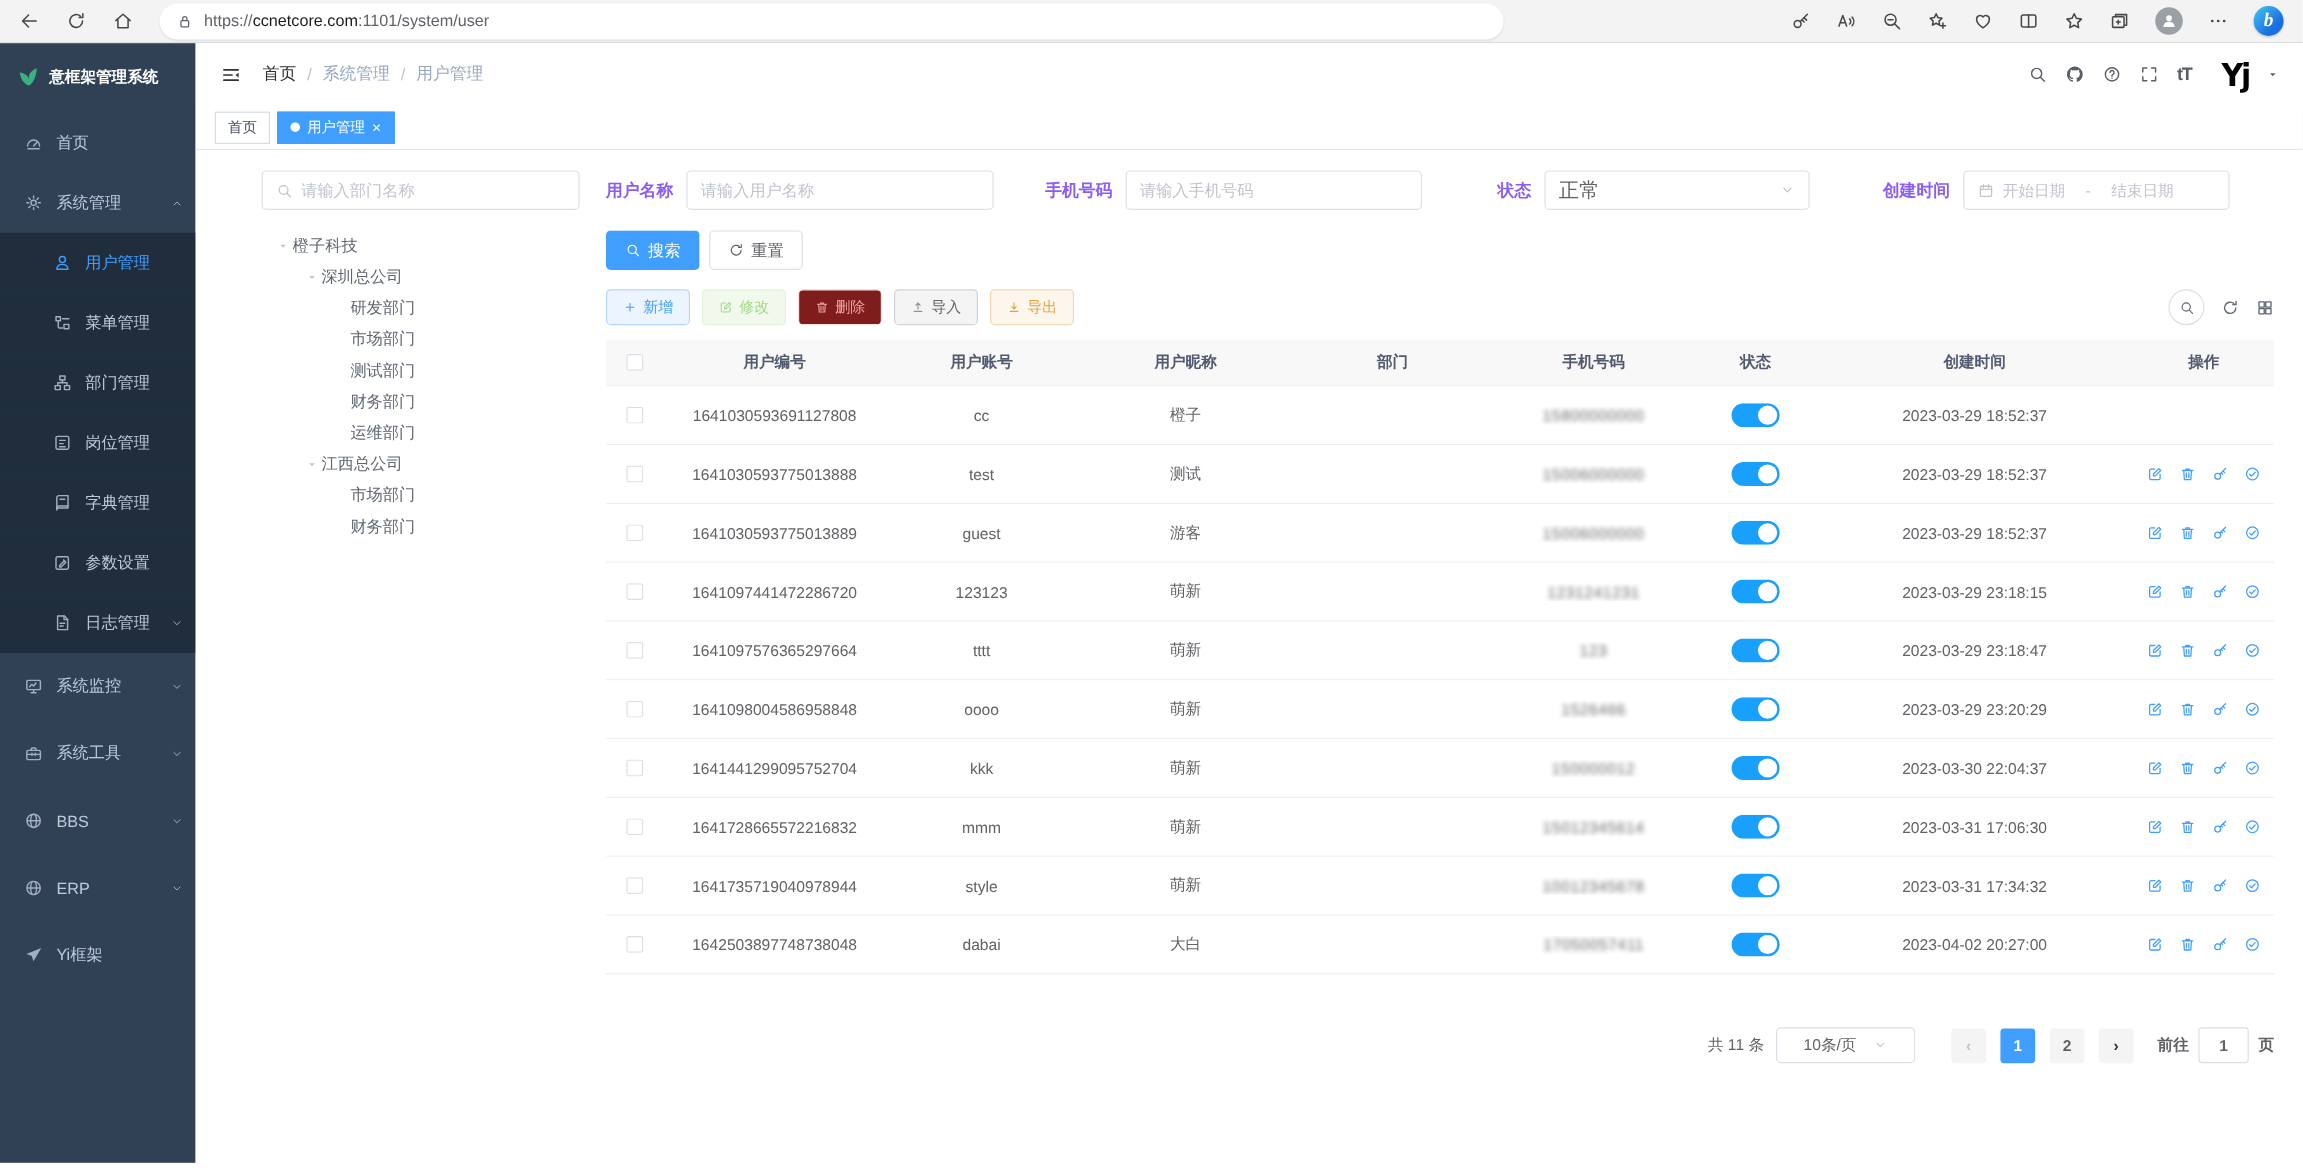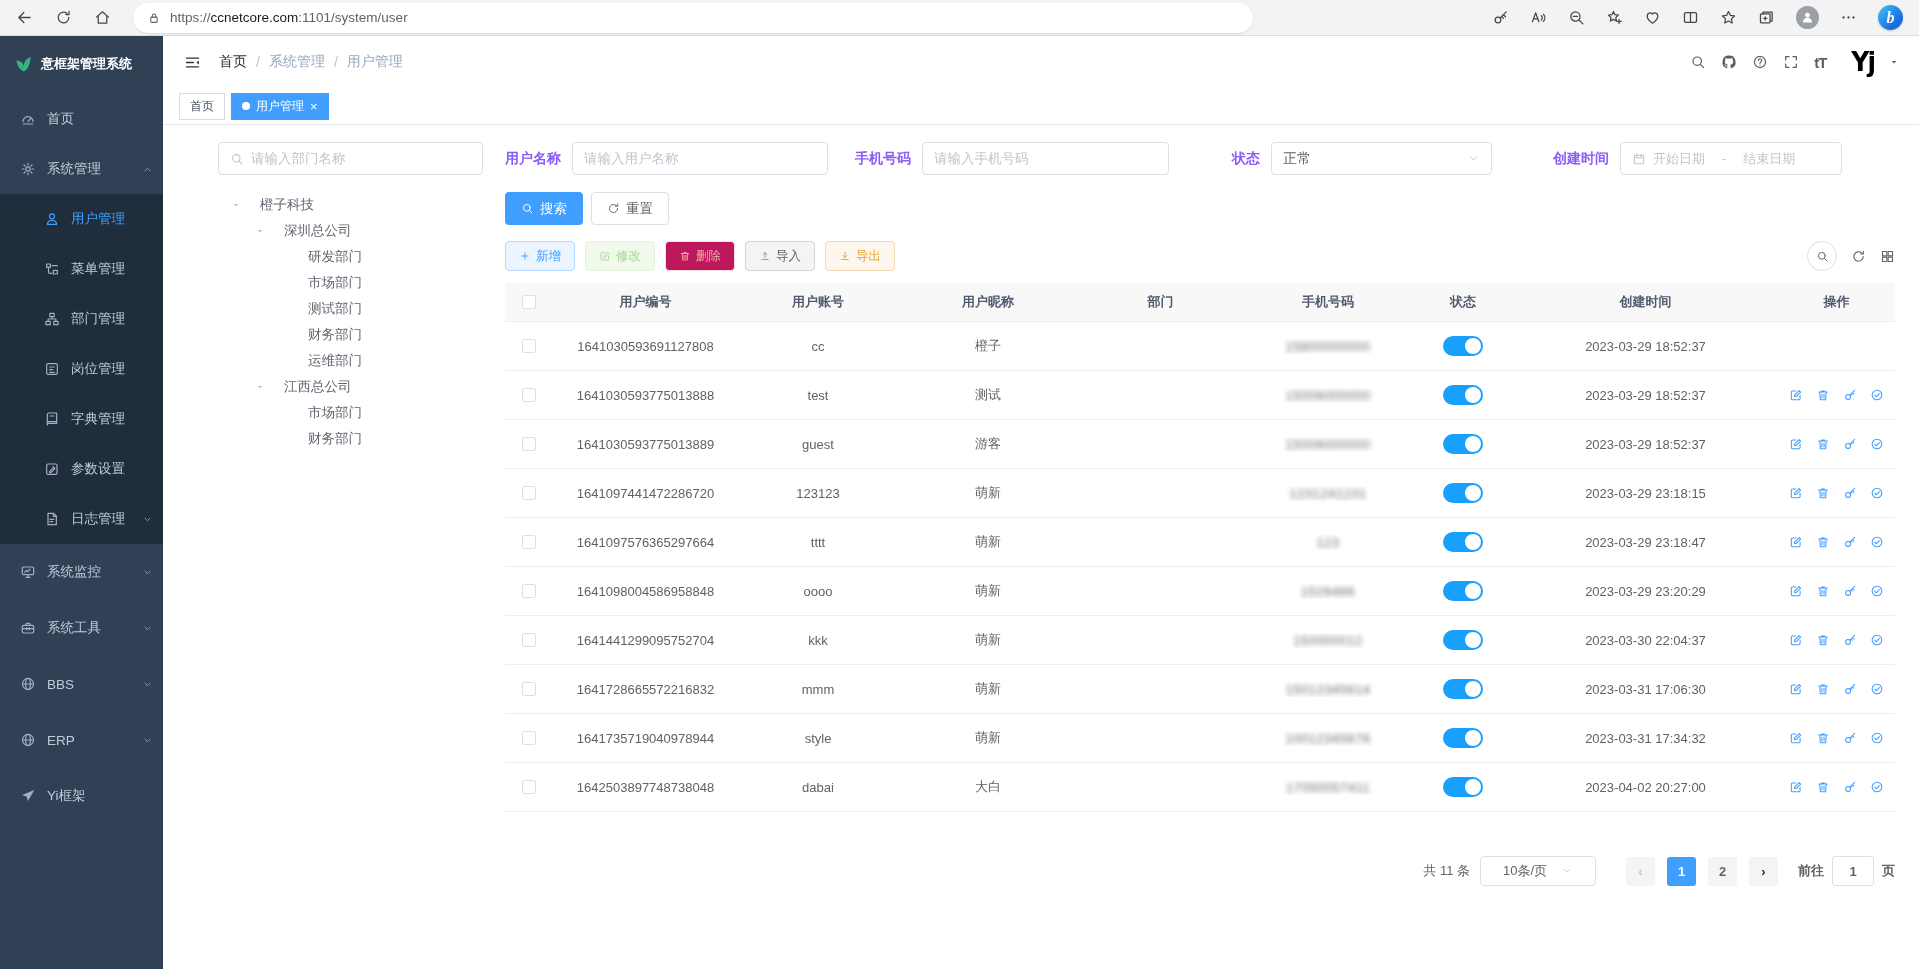--- a/index.html
+++ b/index.html
@@ -75,50 +75,50 @@
 
   
   .filter-row{ display:flex; align-items:center; margin-bottom:17px; }
   .inp{ height:33px; border:1px solid #dcdfe6; border-radius:4px; background:#fff;
         display:flex; align-items:center; padding:0 11px; gap:7px; }
   .inp input{ border:none; outline:none; width:100%; font:inherit; font-size:13.5px; color:#606266; background:transparent; }
   .inp input::placeholder{ color:#c0c4cc; }
   .inp .iic{ color:#c0c4cc; font-size:14px; }
   .dept-inp{ width:265px; margin-right:22px; }
   .flabel{ font-size:14px; font-weight:700; color:#8b5cf6; white-space:nowrap; margin-right:11px; }
-  .w-name{ width:256px; margin-right:27px; }
+  .w-name{ width:256px; margin-right:43px; }
   .w-phone{ width:247px; margin-right:63px; }
   .sel{ width:221px; margin-right:61px; cursor:pointer; }
-  .sel .val{ flex:1; font-size:14px; color:#606266; }
+  .sel .val{ flex:1; font-size:17px; color:#606266; }
   .sel .chv{ color:#c0c4cc; font-size:13px; }
   .daterange{ width:222px; cursor:pointer; }
   .daterange .ph{ color:#c0c4cc; font-size:13px; white-space:nowrap; }
   .daterange .mid{ color:#c0c4cc; font-size:13px; margin:0 10px; }
 
   
   .body-row{ display:flex; }
   .tree-col{ width:265px; flex:0 0 265px; margin-right:22px; }
-  .tnode{ height:26px; display:flex; align-items:center; font-size:13.5px; color:#5f6670; cursor:pointer; white-space:nowrap;gap:16px; }
+  .tnode{ height:26px; display:flex; align-items:center; font-size:13.5px; color:#5f6670; cursor:pointer; white-space:nowrap; }
   .tcaret{ width:16px; font-size:10px; color:#c0c4cc; flex:0 0 16px; }
 
   .table-col{ flex:1; min-width:0; }
   .btn-row{ display:flex; gap:8px; margin-bottom:16px; }
   .btn{ height:33px; padding:0 15px; border-radius:4px; font-size:13.5px; display:flex;
         align-items:center; gap:6px; cursor:pointer; border:1px solid transparent; }
   .btn-primary{ background:#409eff; color:#fff; }
   .btn-plain{ background:#fff; border-color:#dcdfe6; color:#606266; }
   .btn .bic2{ font-size:13px; }
 
   .toolbar{ display:flex; gap:10px; margin-bottom:12px; align-items:center; }
   .mini{ height:30px; padding:0 13px; border-radius:4px; font-size:12.5px; display:flex;
          align-items:center; gap:5px; border:1px solid; cursor:pointer; }
   .mini .mic{ font-size:12px; }
   .b-add{ color:#409eff; background:#ecf5ff; border-color:#b3d8ff; }
   .b-mod{ color:#a4da89; background:#f0f9eb; border-color:#e1f3d8; cursor:not-allowed; }
-  .b-del{ color:#f4a7a7; background:#be185d; border-color:#fde2e2; cursor:not-allowed; }
+  .b-del{ color:#f4a7a7; background:#7f1d1d; border-color:#fde2e2; cursor:not-allowed; }
   .b-imp{ color:#606266; background:#f4f4f5; border-color:#d3d4d6; }
   .b-imp .mic{ color:#909399; }
   .b-exp{ color:#e6a23c; background:#fdf6ec; border-color:#f5dab1; }
   .tool-right{ margin-left:auto; display:flex; align-items:center; gap:14px; color:#5f6670; }
   .circ{ width:30px; height:30px; border:1px solid #dcdfe6; border-radius:50%;
          display:flex; align-items:center; justify-content:center; font-size:13px; cursor:pointer; }
   .tic{ font-size:15px; cursor:pointer; }
 
   
   .tbl{ width:100%; }

